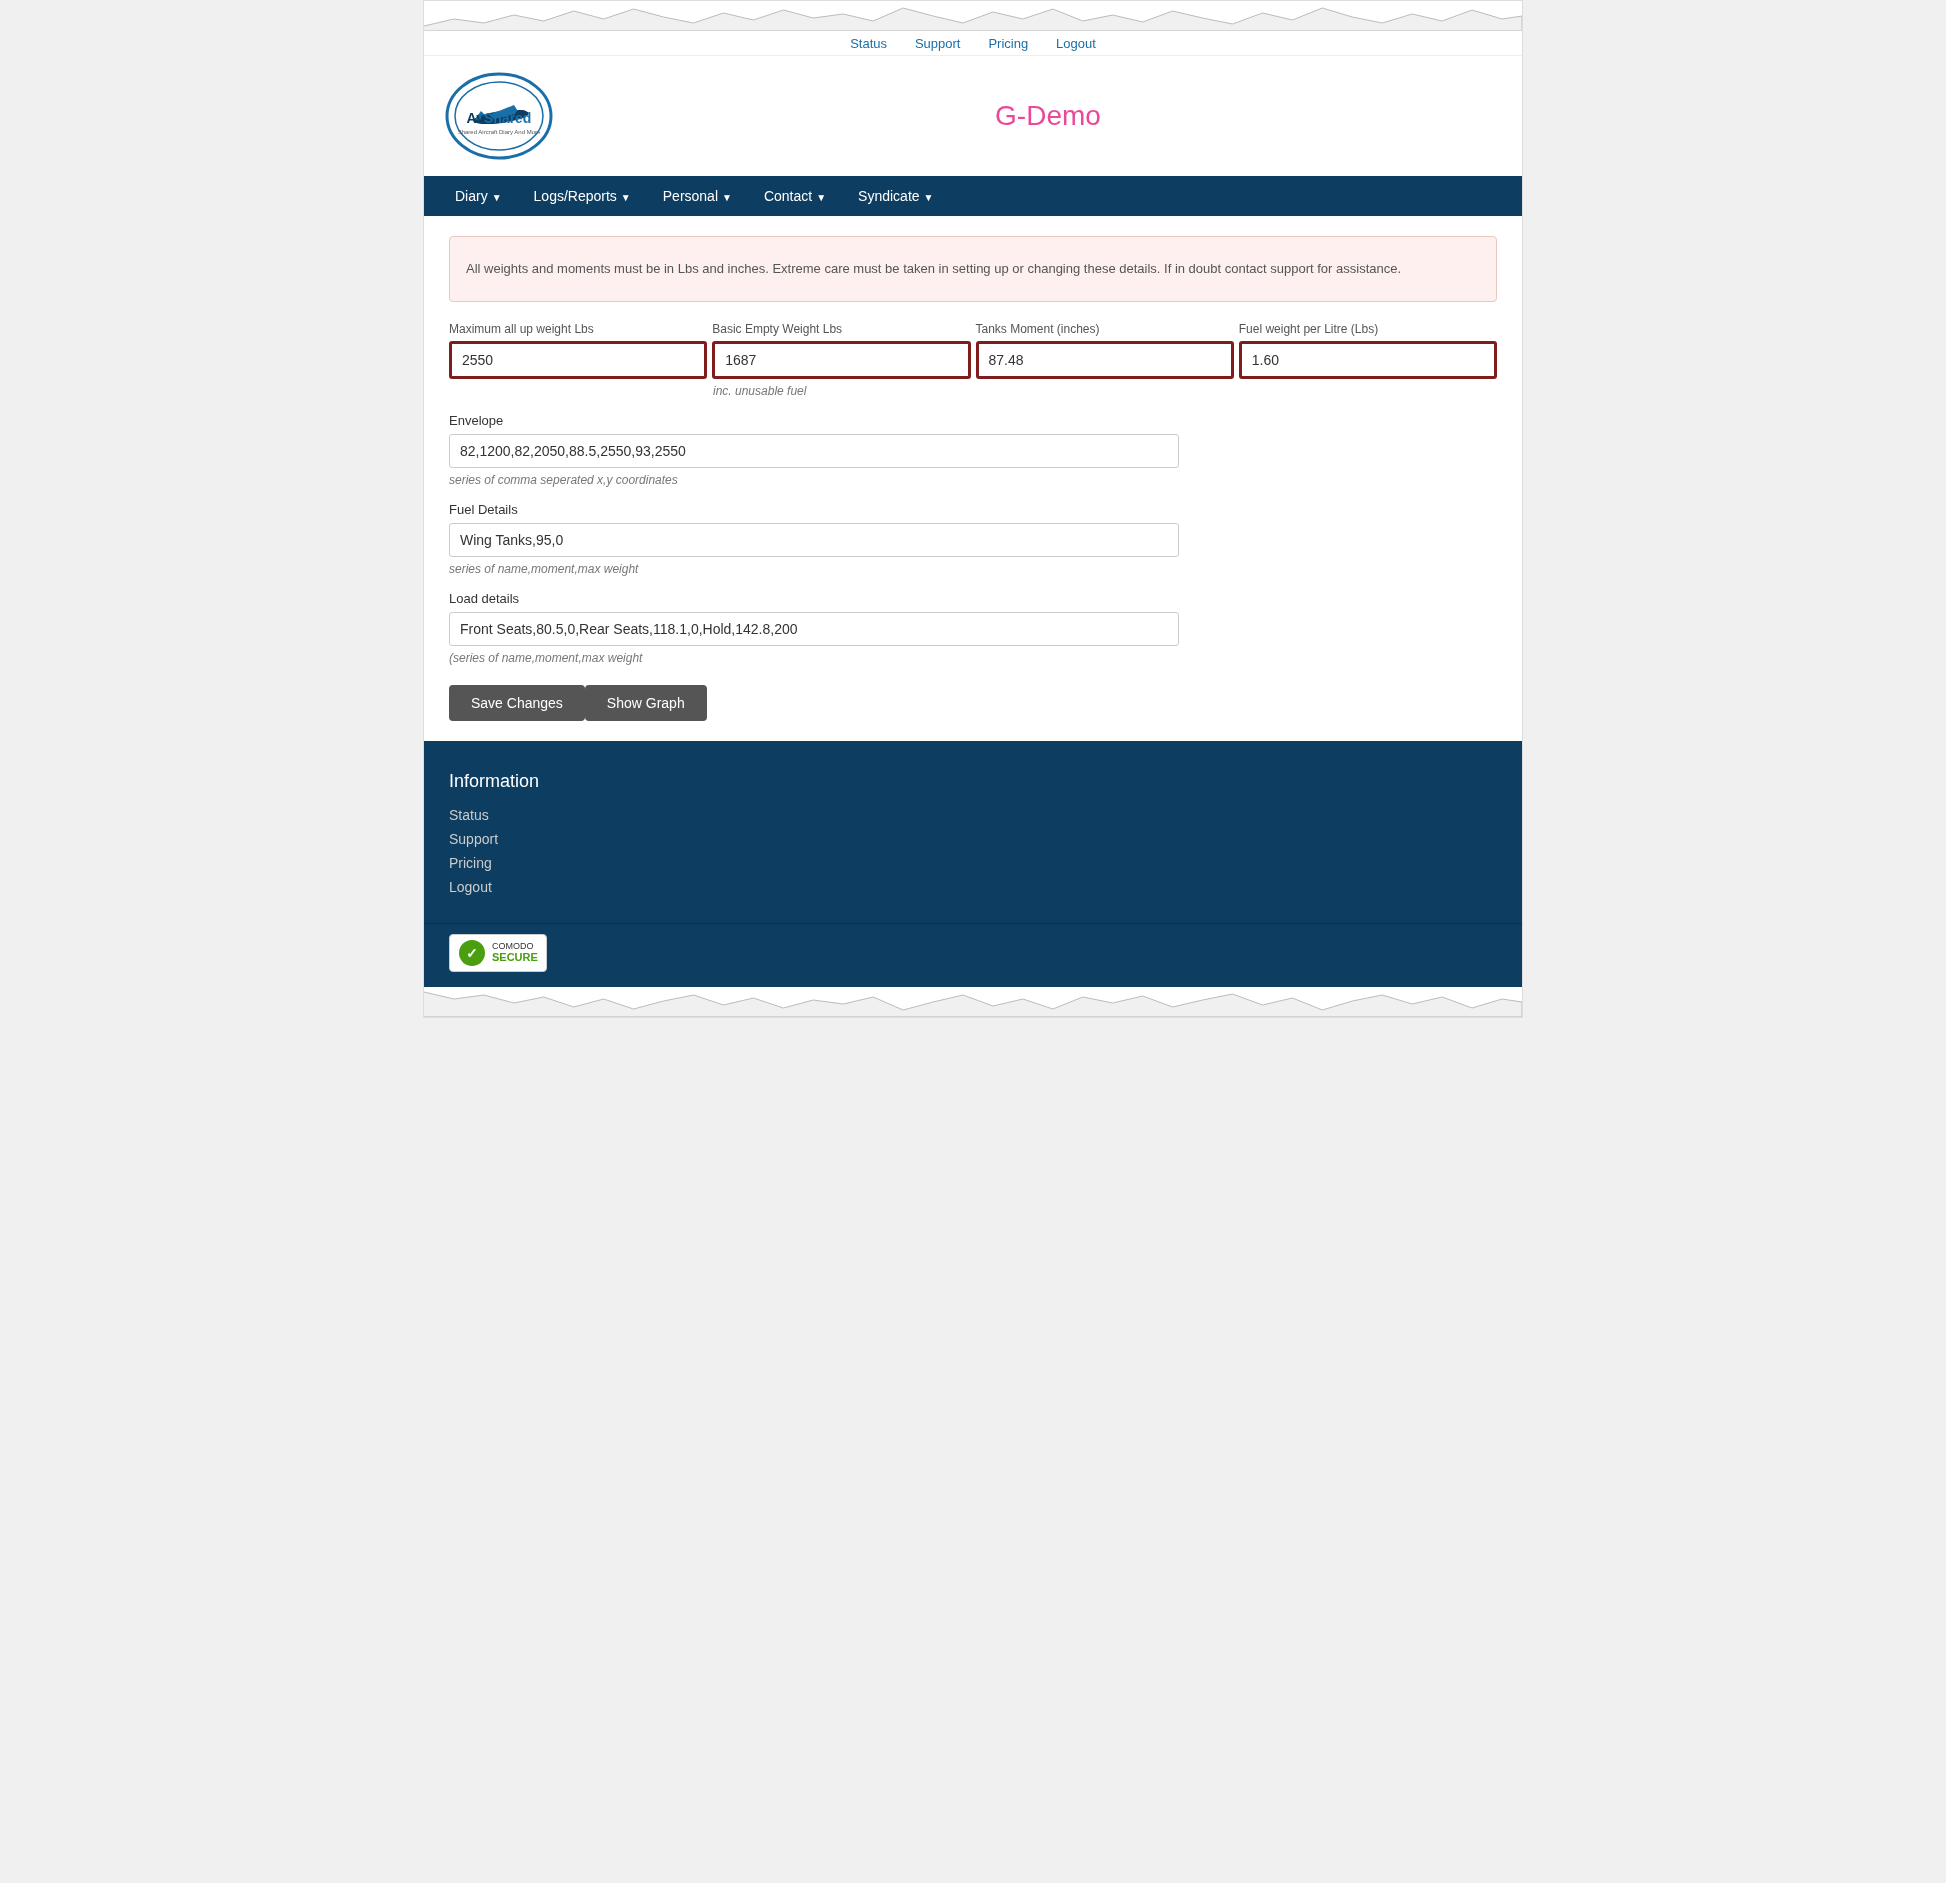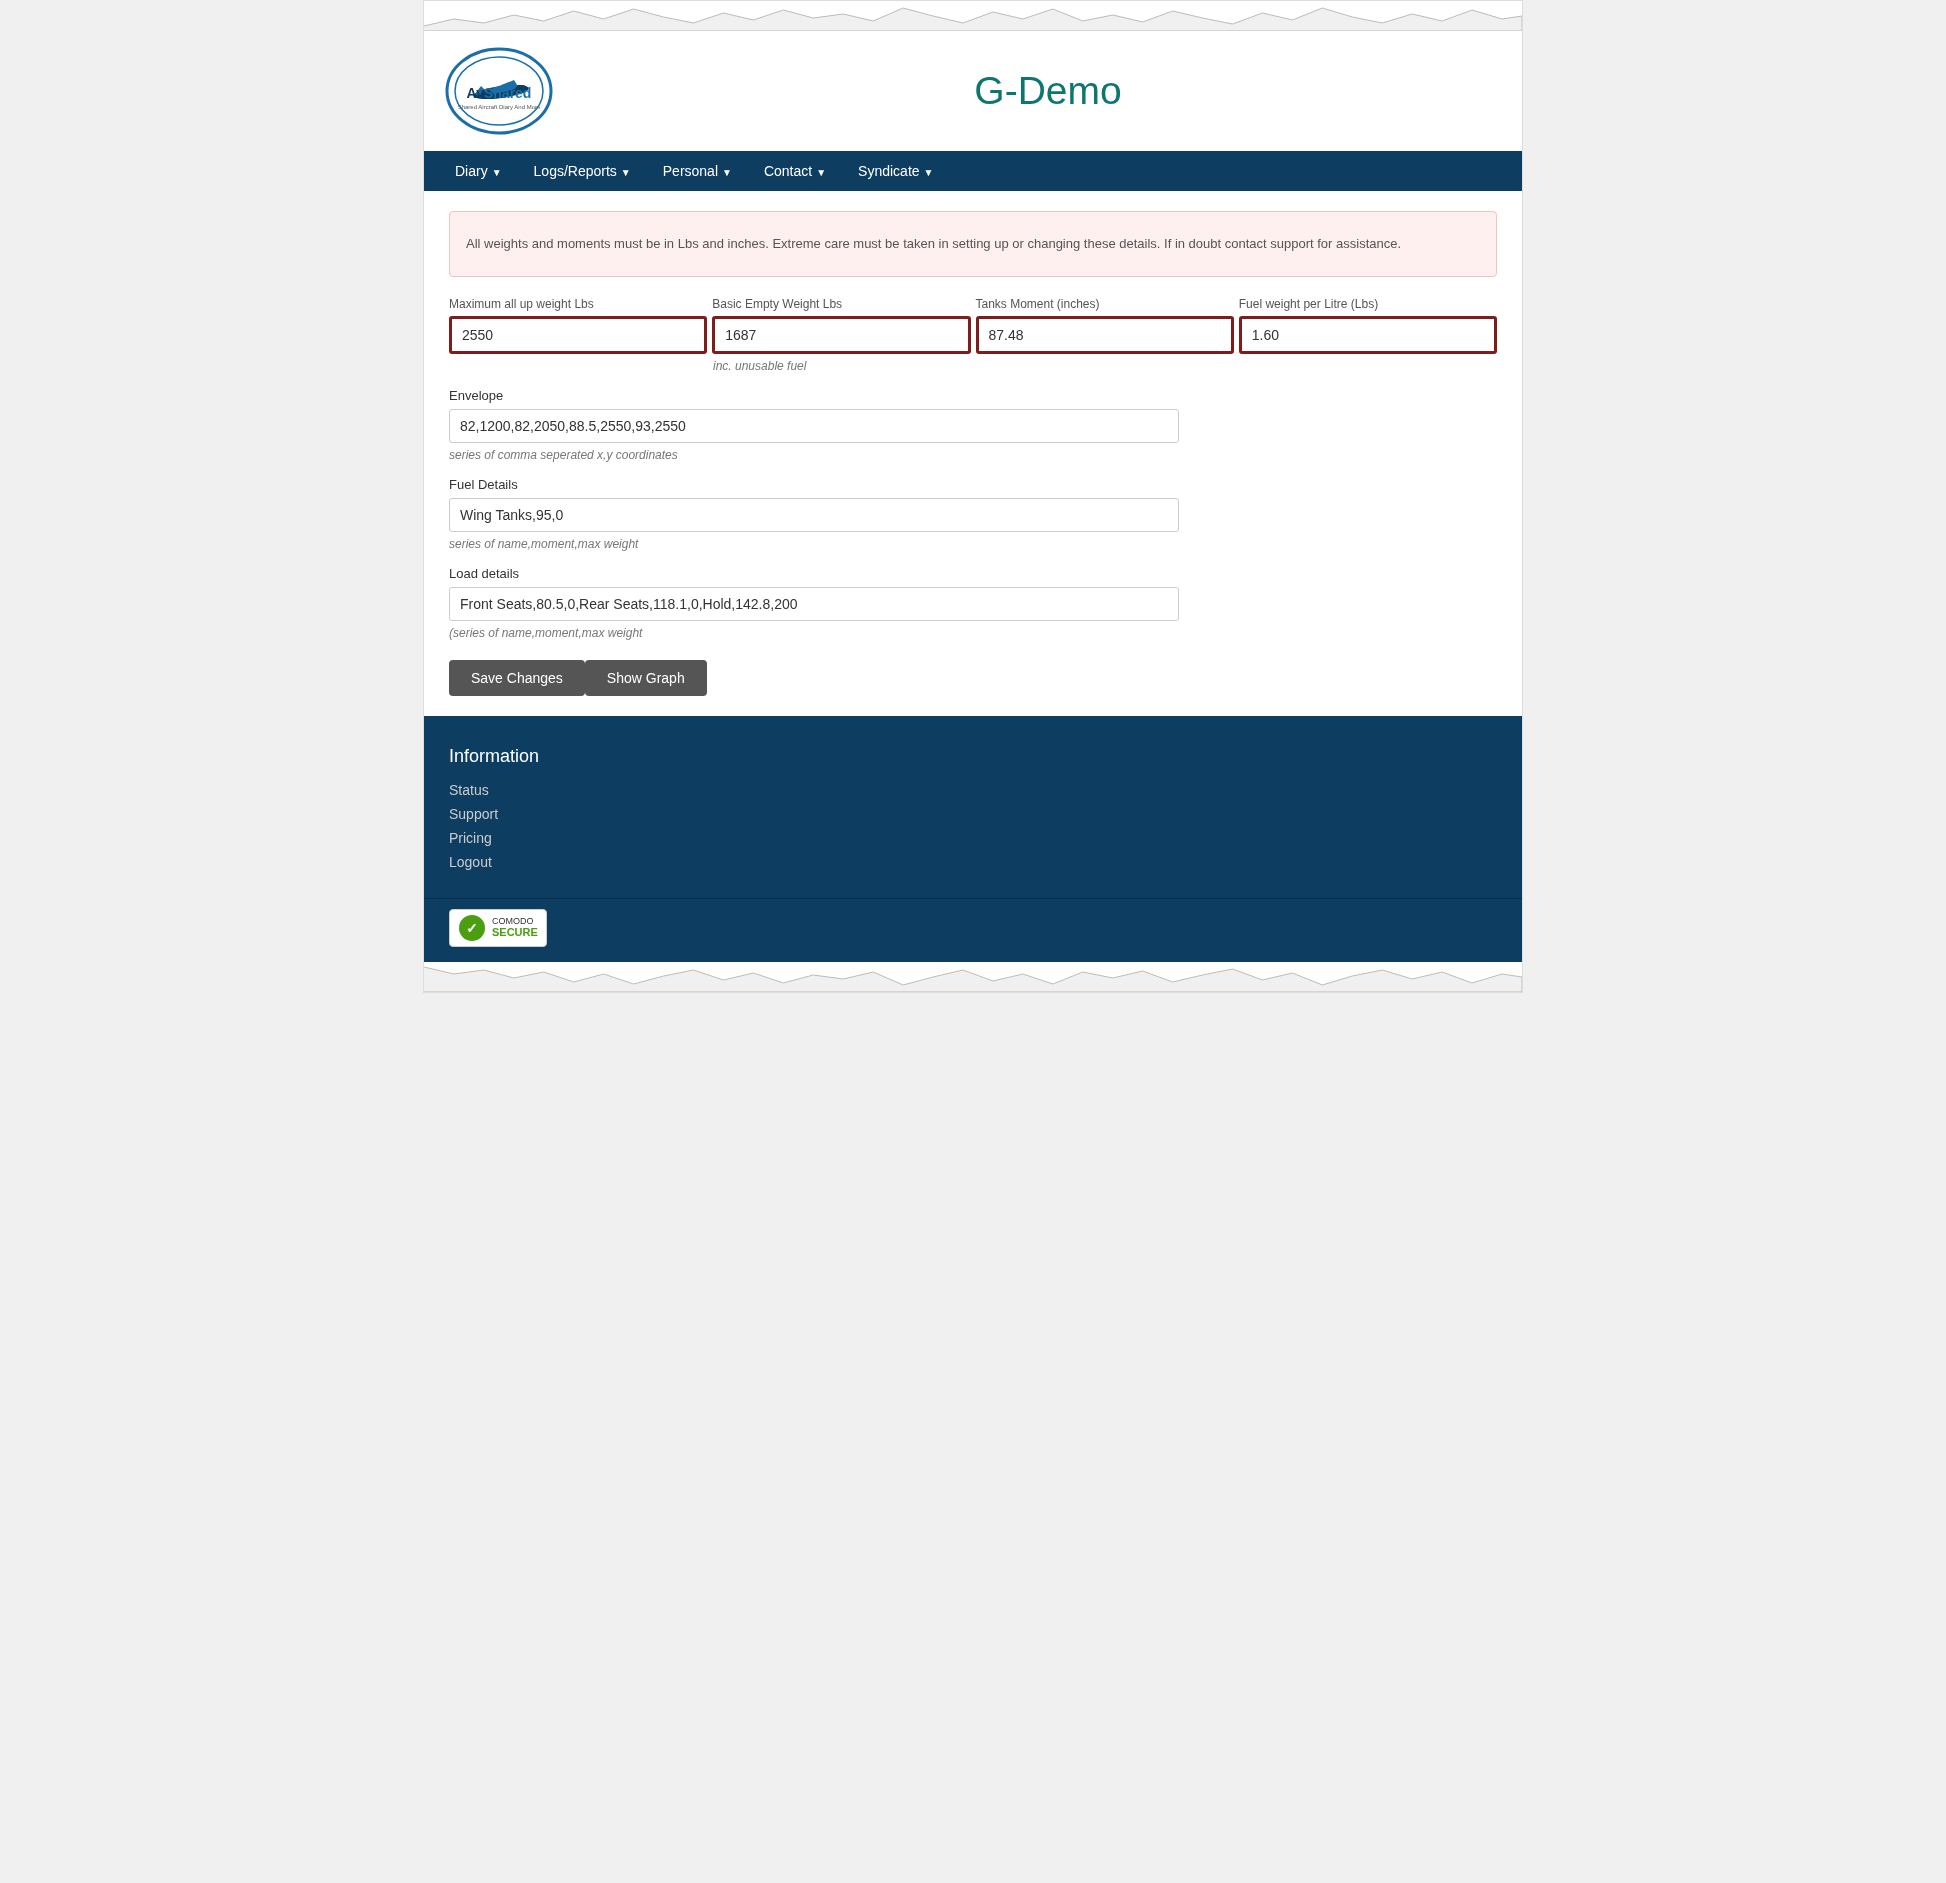--- a/index.html
+++ b/index.html
@@ -13,21 +13,21 @@
 
     
     .top-nav { background: #fff; text-align: center; padding: 4px 0; border-bottom: 1px solid #eee; }
     .top-nav a { color: #1a6fa8; text-decoration: none; margin: 0 12px; font-size: 13px; }
 
     
     .header { display: flex; align-items: center; padding: 15px 20px; background: #fff; }
     .logo-area { display: flex; align-items: center; margin-right: 40px; }
     .logo-circle { width: 110px; height: 90px; position: relative; }
     .logo-circle svg { width: 100%; height: 100%; }
-    .site-title { font-size: 39px; font-weight: normal; color: #0f766e; flex: 1; text-align: center; }
+    .site-title { font-size: 28px; font-weight: normal; color: #ec4899; flex: 1; text-align: center; }
 
     
     .main-nav { background: #0d3d60; padding: 0 15px; }
     .main-nav ul { list-style: none; display: flex; flex-wrap: wrap; }
     .main-nav ul li { position: relative; }
     .main-nav ul li a { display: block; color: #fff; text-decoration: none; padding: 12px 16px; font-size: 14px; white-space: nowrap; }
     .nav-arrow { font-size: 10px; margin-left: 4px; }
 
     
     .content { padding: 20px 25px; background: #fff; }
@@ -75,20 +75,26 @@
 <body>
 
 <div class="page-wrapper">
 
   <div class="mountain-top">
     <svg viewBox="0 0 1100 30" preserveAspectRatio="none" xmlns="http://www.w3.org/2000/svg">
       <polyline points="0,25 30,18 60,22 90,14 120,20 150,10 180,18 210,8 240,16 270,22 300,12 330,19 360,9 390,17 420,13 450,20 480,7 510,15 540,22 570,11 600,18 630,8 660,20 690,14 720,21 750,10 780,17 810,23 840,12 870,19 900,7 930,16 960,22 990,13 1020,20 1050,9 1080,18 1100,15 1100,30 0,30" fill="#f0f0f0" stroke="#bbb" stroke-width="1"></polyline>
     </svg>
   </div>
 
+  <div class="top-nav">
+    <a href="#">Status</a>
+    <a href="#">Support</a>
+    <a href="#">Pricing</a>
+    <a href="#">Logout</a>
+  </div>
 
   <div class="header">
     <div class="logo-area">
       <div class="logo-circle">
         <svg viewBox="0 0 110 90" xmlns="http://www.w3.org/2000/svg">
 
           <ellipse cx="55" cy="45" rx="52" ry="42" fill="none" stroke="#1a6fa8" stroke-width="3"></ellipse>
 
           <ellipse cx="55" cy="45" rx="44" ry="34" fill="none" stroke="#1a6fa8" stroke-width="1.5"></ellipse>
 

